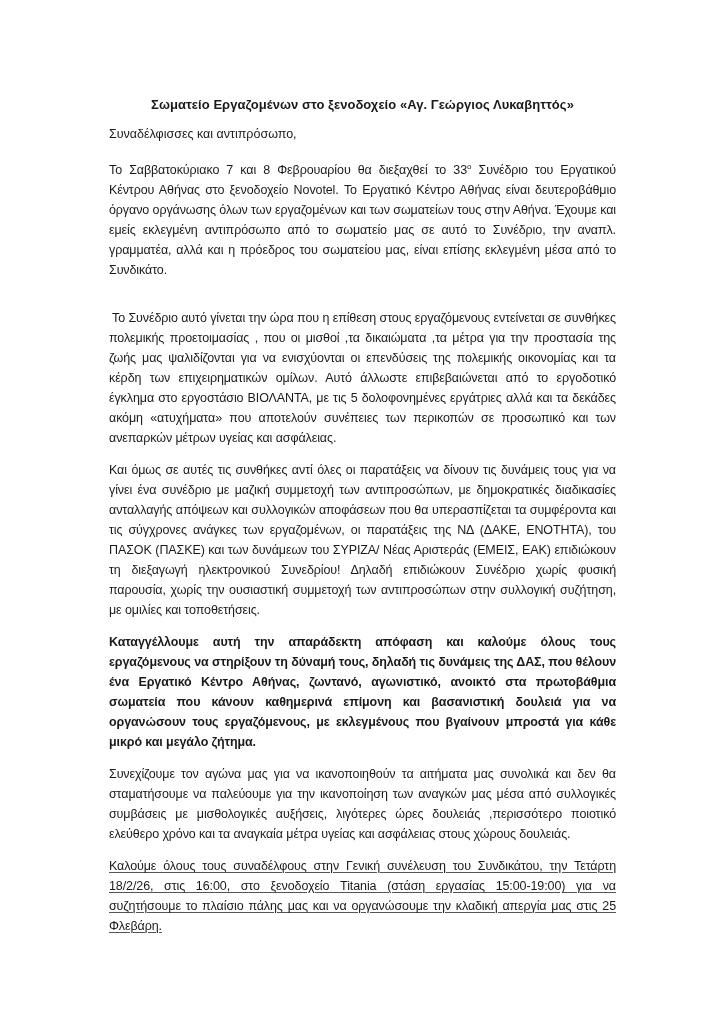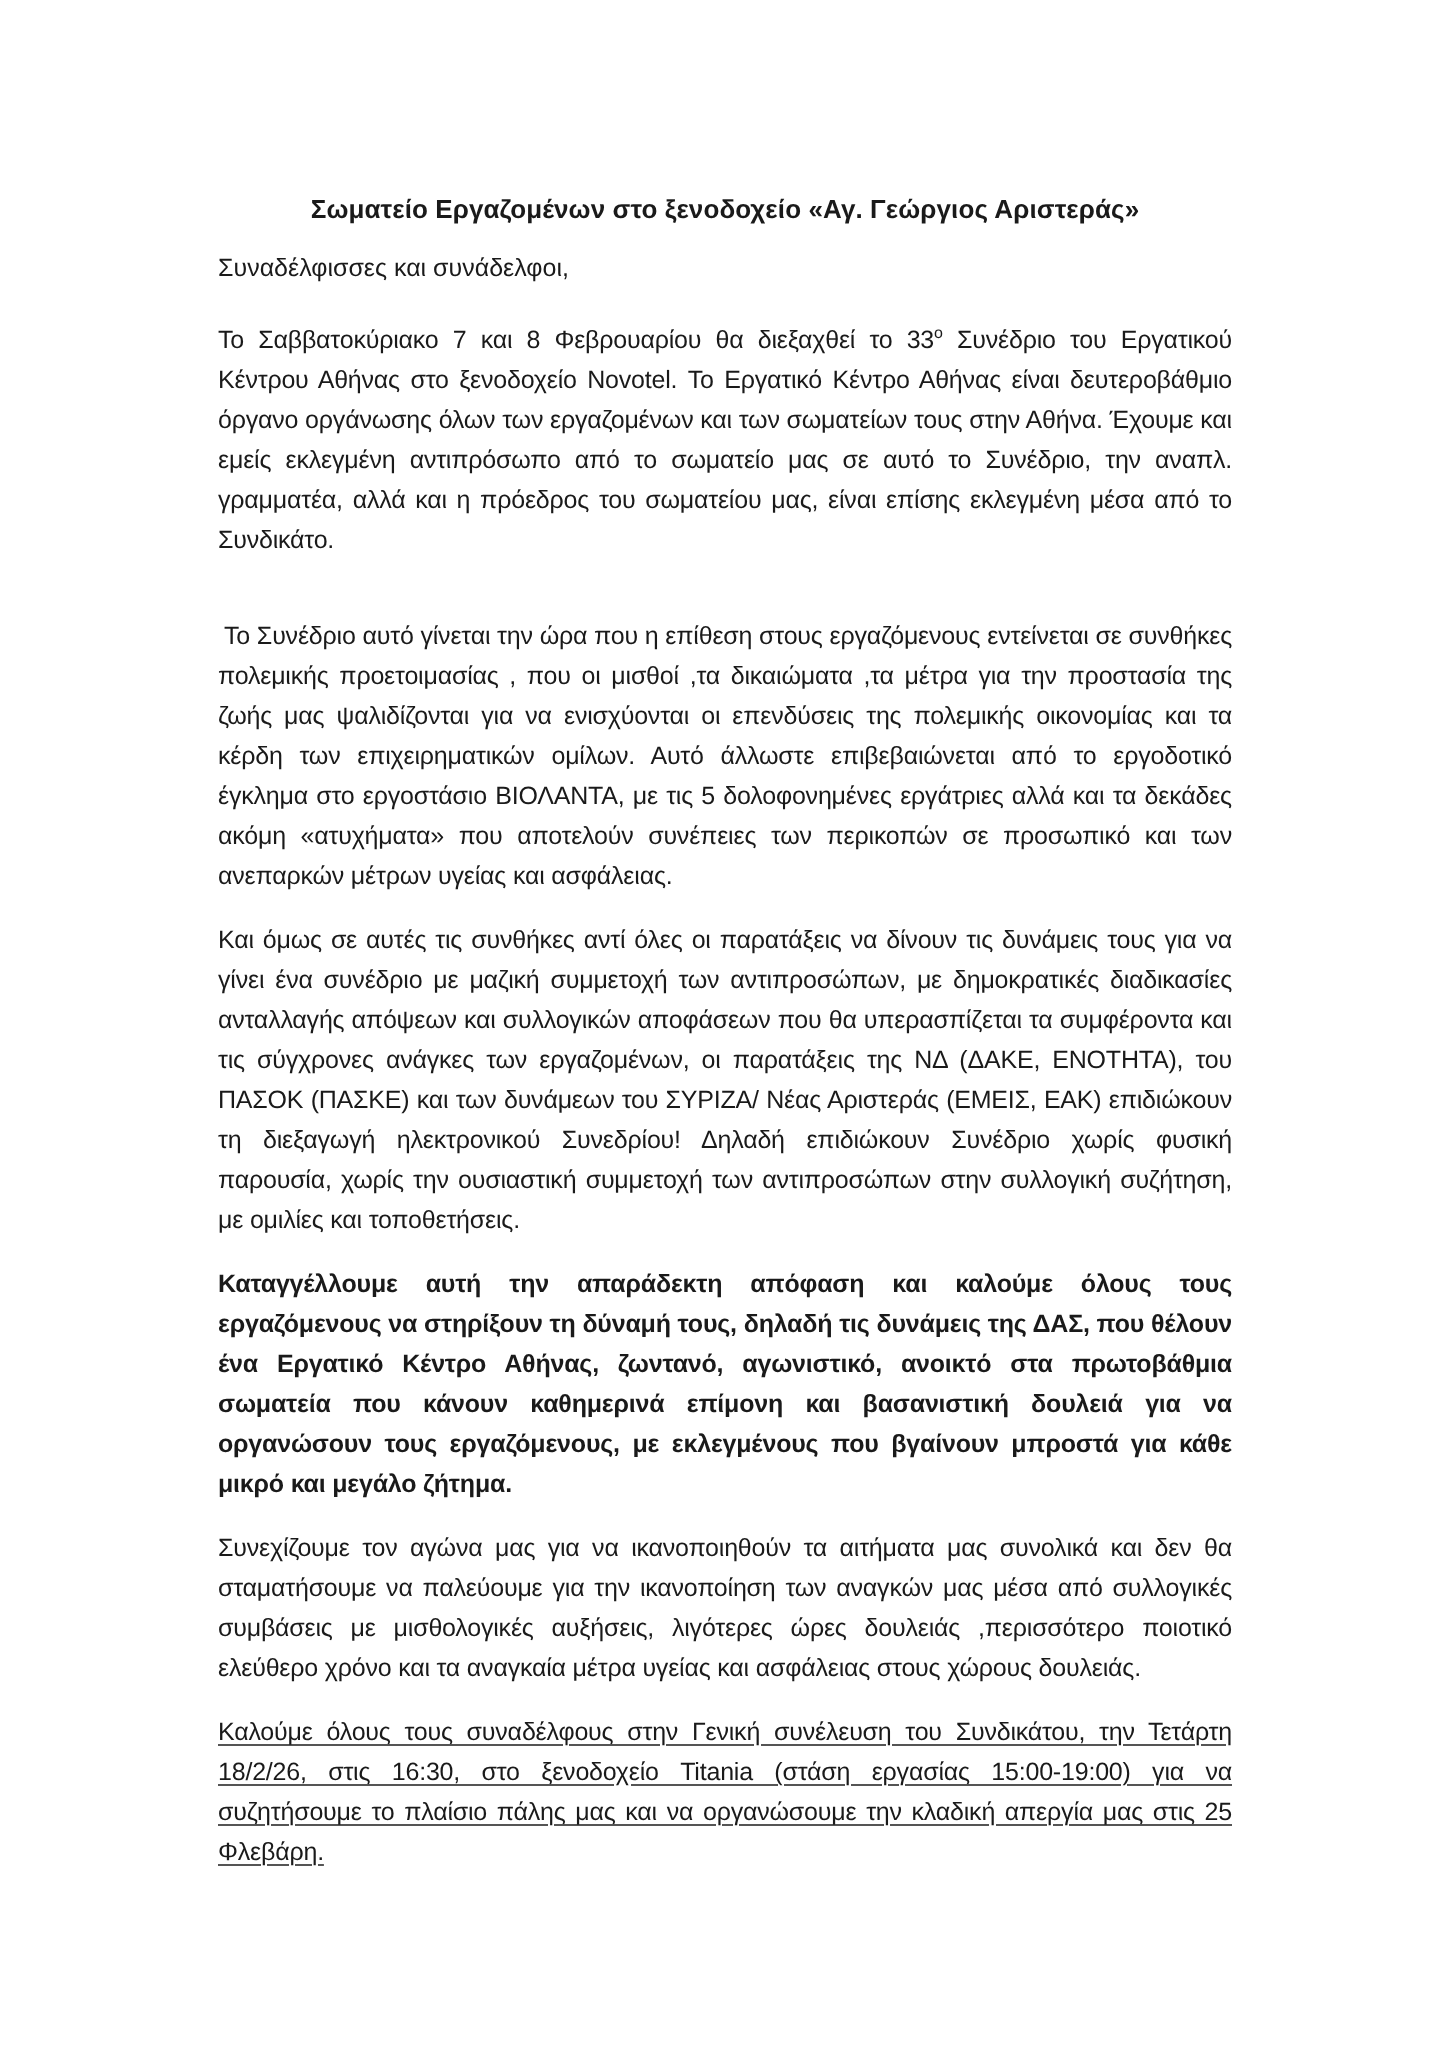--- a/index.html
+++ b/index.html
@@ -72,28 +72,28 @@
     #p3 { margin-bottom: 12px; }
     #p4 { margin-bottom: 12px; font-weight: bold; }
     #p5 { margin-bottom: 12px; }
     #p6 { margin-bottom: 12px; }
     #p7 { margin-bottom: 10px; }
   </style>
 </head>
 <body>
 
 <div class="page">
-  <div class="title">Σωματείο Εργαζομένων στο ξενοδοχείο «Αγ. Γεώργιος Αριστεράς»</div>
-  <div class="salutation">Συναδέλφισσες και συνάδελφοι,</div>
+  <div class="title">Σωματείο Εργαζομένων στο ξενοδοχείο «Αγ. Γεώργιος Λυκαβηττός»</div>
+  <div class="salutation">Συναδέλφισσες και αντιπρόσωπο,</div>
 
   <p class="para" id="p1"><span>Το Σαββατοκύριακο 7 και 8 Φεβρουαρίου θα διεξαχθεί το 33</span><sup>ο</sup><span> Συνέδριο του Εργατικού Κέντρου Αθήνας στο ξενοδοχείο Novotel. Το Εργατικό Κέντρο Αθήνας είναι δευτεροβάθμιο όργανο οργάνωσης όλων των εργαζομένων και των σωματείων τους στην Αθήνα. Έχουμε και εμείς εκλεγμένη αντιπρόσωπο από το σωματείο μας σε αυτό το Συνέδριο, την αναπλ. γραμματέα, αλλά και η πρόεδρος του σωματείου μας, είναι επίσης εκλεγμένη μέσα από το Συνδικάτο.</span></p>
 
   <p class="para indent" id="p2">Το Συνέδριο αυτό γίνεται την ώρα που η επίθεση στους εργαζόμενους εντείνεται σε συνθήκες πολεμικής προετοιμασίας , που οι μισθοί ,τα δικαιώματα ,τα μέτρα για την προστασία της ζωής μας ψαλιδίζονται για να ενισχύονται οι επενδύσεις της πολεμικής οικονομίας και τα κέρδη των επιχειρηματικών ομίλων. Αυτό άλλωστε επιβεβαιώνεται από το εργοδοτικό έγκλημα στο εργοστάσιο ΒΙΟΛΑΝΤΑ, με τις 5 δολοφονημένες εργάτριες αλλά και τα δεκάδες ακόμη «ατυχήματα» που αποτελούν συνέπειες των περικοπών σε προσωπικό και των ανεπαρκών μέτρων υγείας και ασφάλειας.</p>
 
   <p class="para" id="p3">Και όμως σε αυτές τις συνθήκες αντί όλες οι παρατάξεις να δίνουν τις δυνάμεις τους για να γίνει ένα συνέδριο με μαζική συμμετοχή των αντιπροσώπων, με δημοκρατικές διαδικασίες ανταλλαγής απόψεων και συλλογικών αποφάσεων που θα υπερασπίζεται τα συμφέροντα και τις σύγχρονες ανάγκες των εργαζομένων, οι παρατάξεις της ΝΔ (ΔΑΚΕ, ΕΝΟΤΗΤΑ), του ΠΑΣΟΚ (ΠΑΣΚΕ) και των δυνάμεων του ΣΥΡΙΖΑ/ Νέας Αριστεράς (ΕΜΕΙΣ, ΕΑΚ) επιδιώκουν τη διεξαγωγή ηλεκτρονικού Συνεδρίου! Δηλαδή επιδιώκουν Συνέδριο χωρίς φυσική παρουσία, χωρίς την ουσιαστική συμμετοχή των αντιπροσώπων στην συλλογική συζήτηση, με ομιλίες και τοποθετήσεις.</p>
 
   <p class="para" id="p4">Καταγγέλλουμε αυτή την απαράδεκτη απόφαση και καλούμε όλους τους εργαζόμενους να στηρίξουν τη δύναμή τους, δηλαδή τις δυνάμεις της ΔΑΣ, που θέλουν ένα Εργατικό Κέντρο Αθήνας, ζωντανό, αγωνιστικό, ανοικτό στα πρωτοβάθμια σωματεία που κάνουν καθημερινά επίμονη και βασανιστική δουλειά για να οργανώσουν τους εργαζόμενους, με εκλεγμένους που βγαίνουν μπροστά για κάθε μικρό και μεγάλο ζήτημα.</p>
 
   <p class="para" id="p5">Συνεχίζουμε τον αγώνα μας για να ικανοποιηθούν τα αιτήματα μας συνολικά και δεν θα σταματήσουμε να παλεύουμε για την ικανοποίηση των αναγκών μας μέσα από συλλογικές συμβάσεις με μισθολογικές αυξήσεις, λιγότερες ώρες δουλειάς ,περισσότερο ποιοτικό ελεύθερο χρόνο και τα αναγκαία μέτρα υγείας και ασφάλειας στους χώρους δουλειάς.</p>
 
 
-  <p class="para underlined" id="p7">Καλούμε όλους τους συναδέλφους στην Γενική συνέλευση του Συνδικάτου, την Τετάρτη 18/2/26, στις 16:30, στο ξενοδοχείο Titania (στάση εργασίας 15:00-19:00) για να συζητήσουμε το πλαίσιο πάλης μας και να οργανώσουμε την κλαδική απεργία μας στις 25 Φλεβάρη.</p>
+  <p class="para underlined" id="p7">Καλούμε όλους τους συναδέλφους στην Γενική συνέλευση του Συνδικάτου, την Τετάρτη 18/2/26, στις 16:00, στο ξενοδοχείο Titania (στάση εργασίας 15:00-19:00) για να συζητήσουμε το πλαίσιο πάλης μας και να οργανώσουμε την κλαδική απεργία μας στις 25 Φλεβάρη.</p>
 </div>
 
 </body></html>

